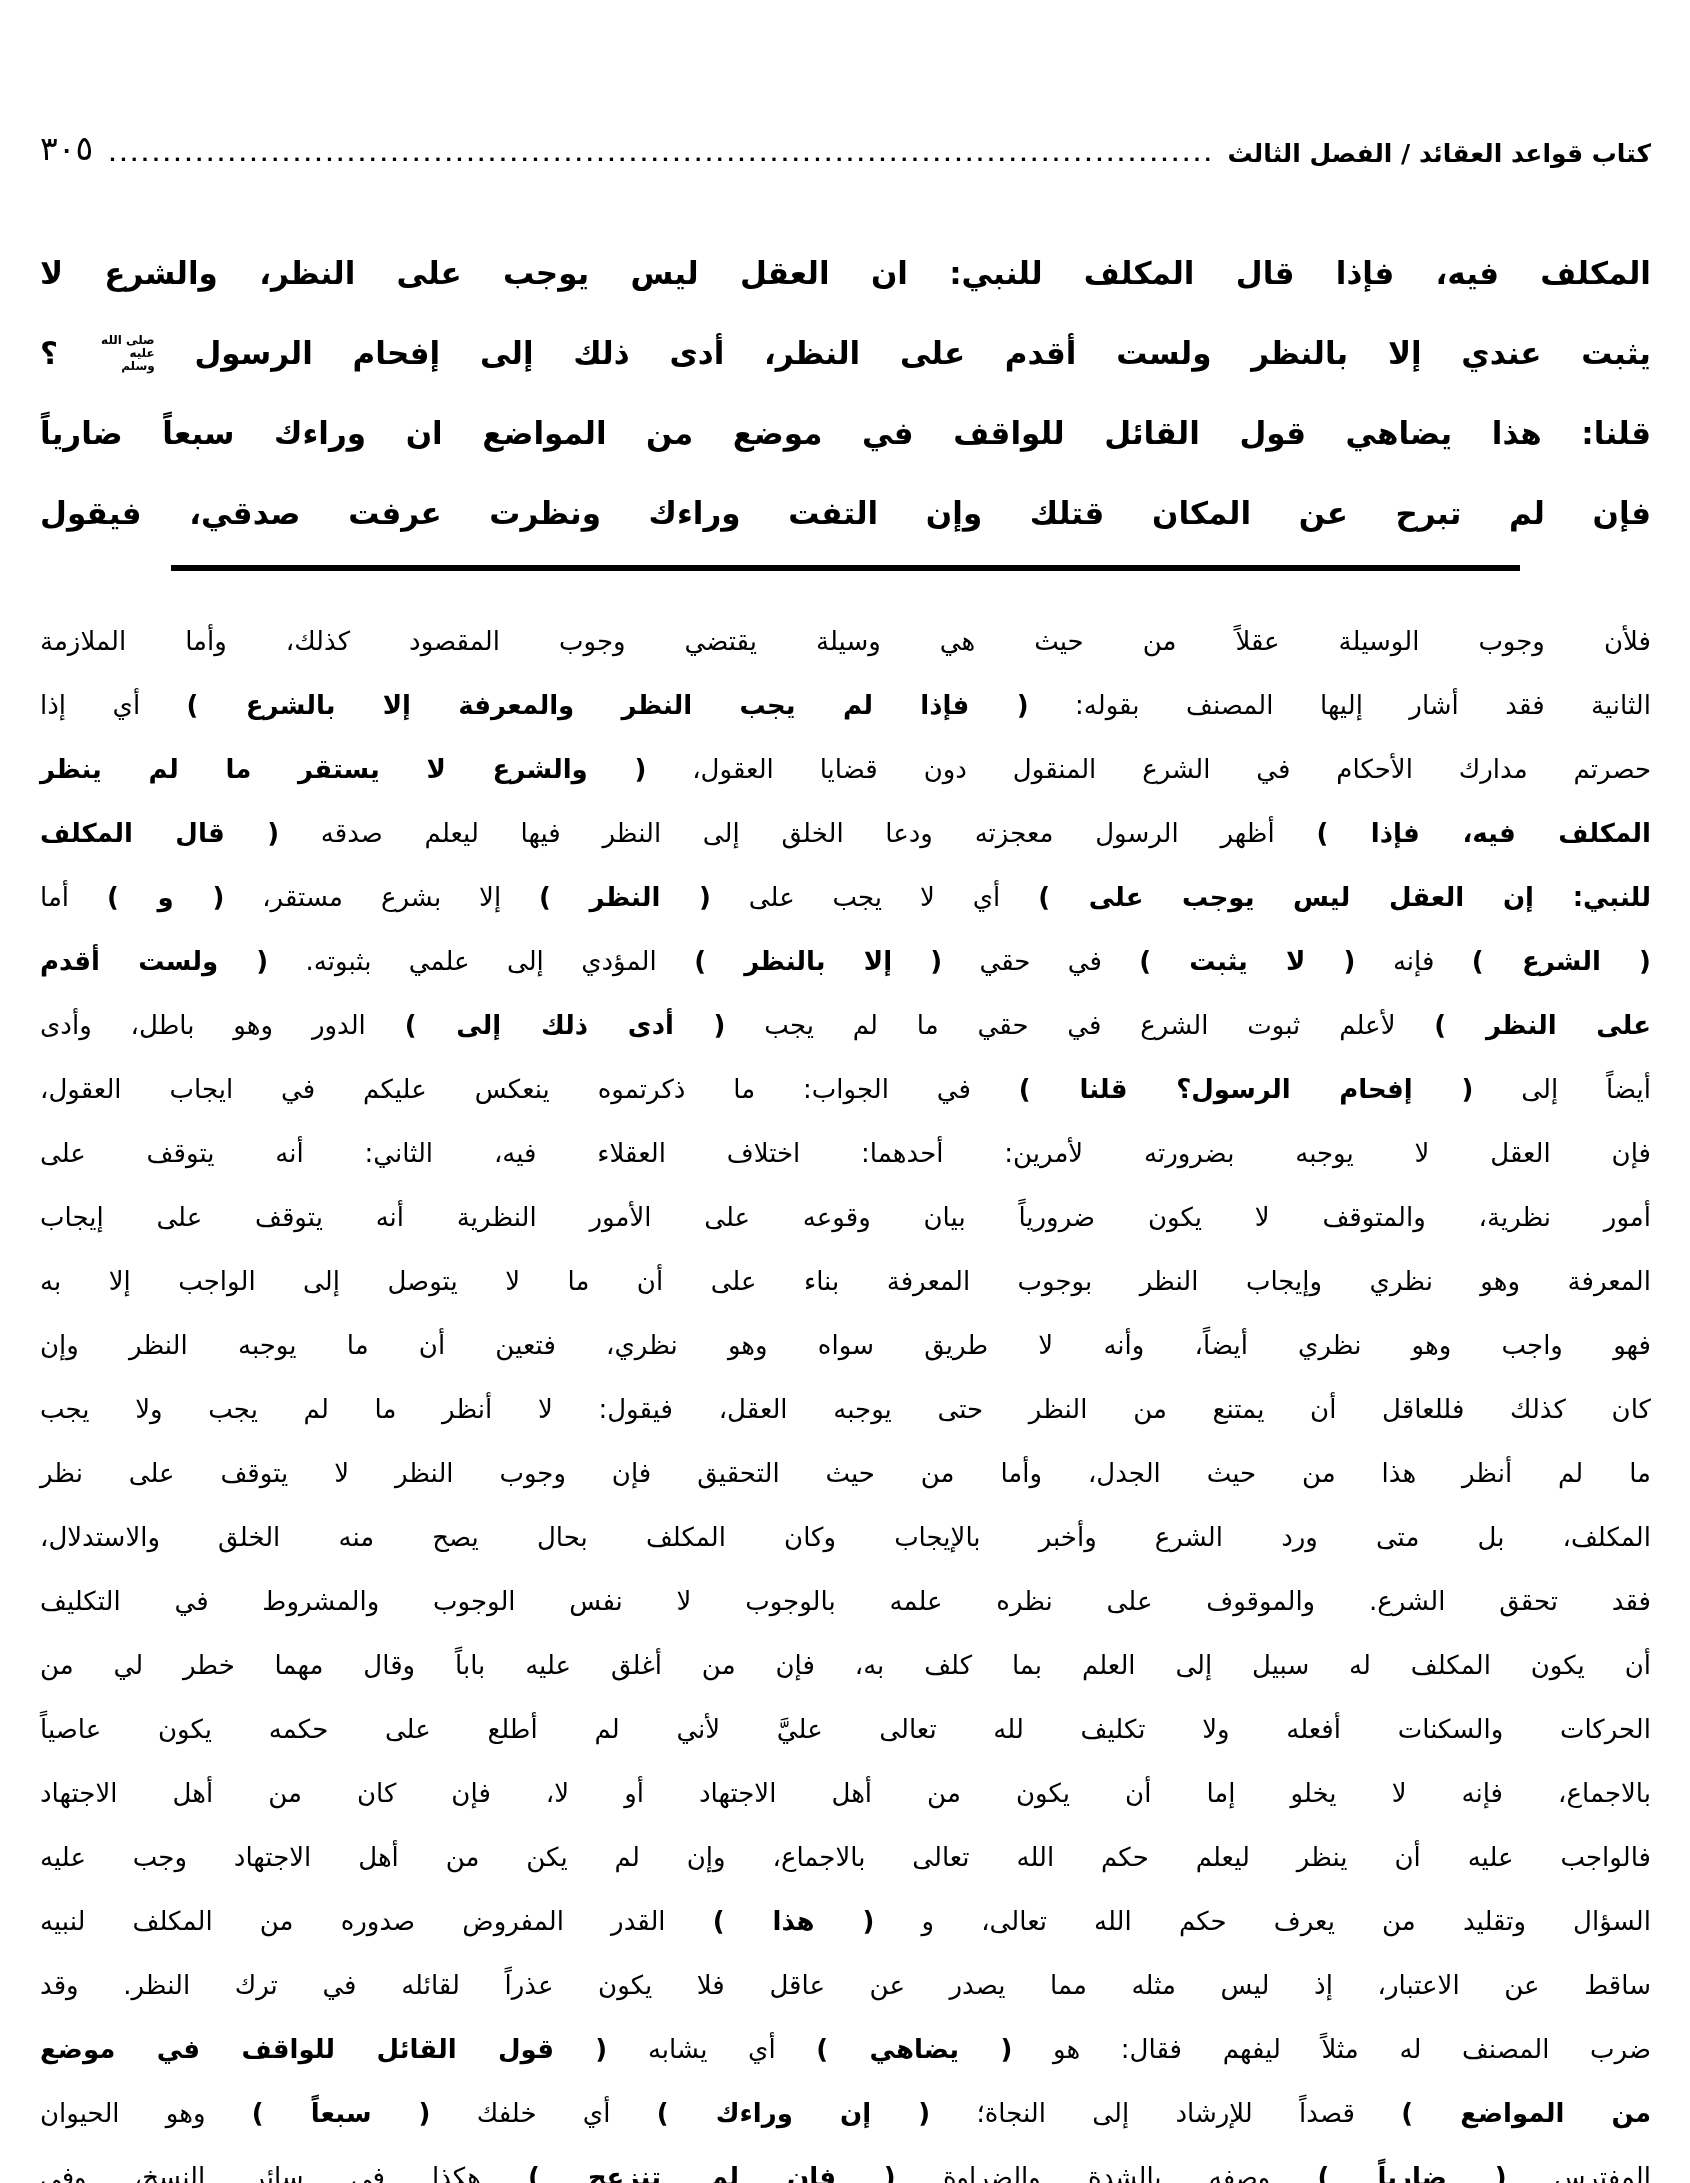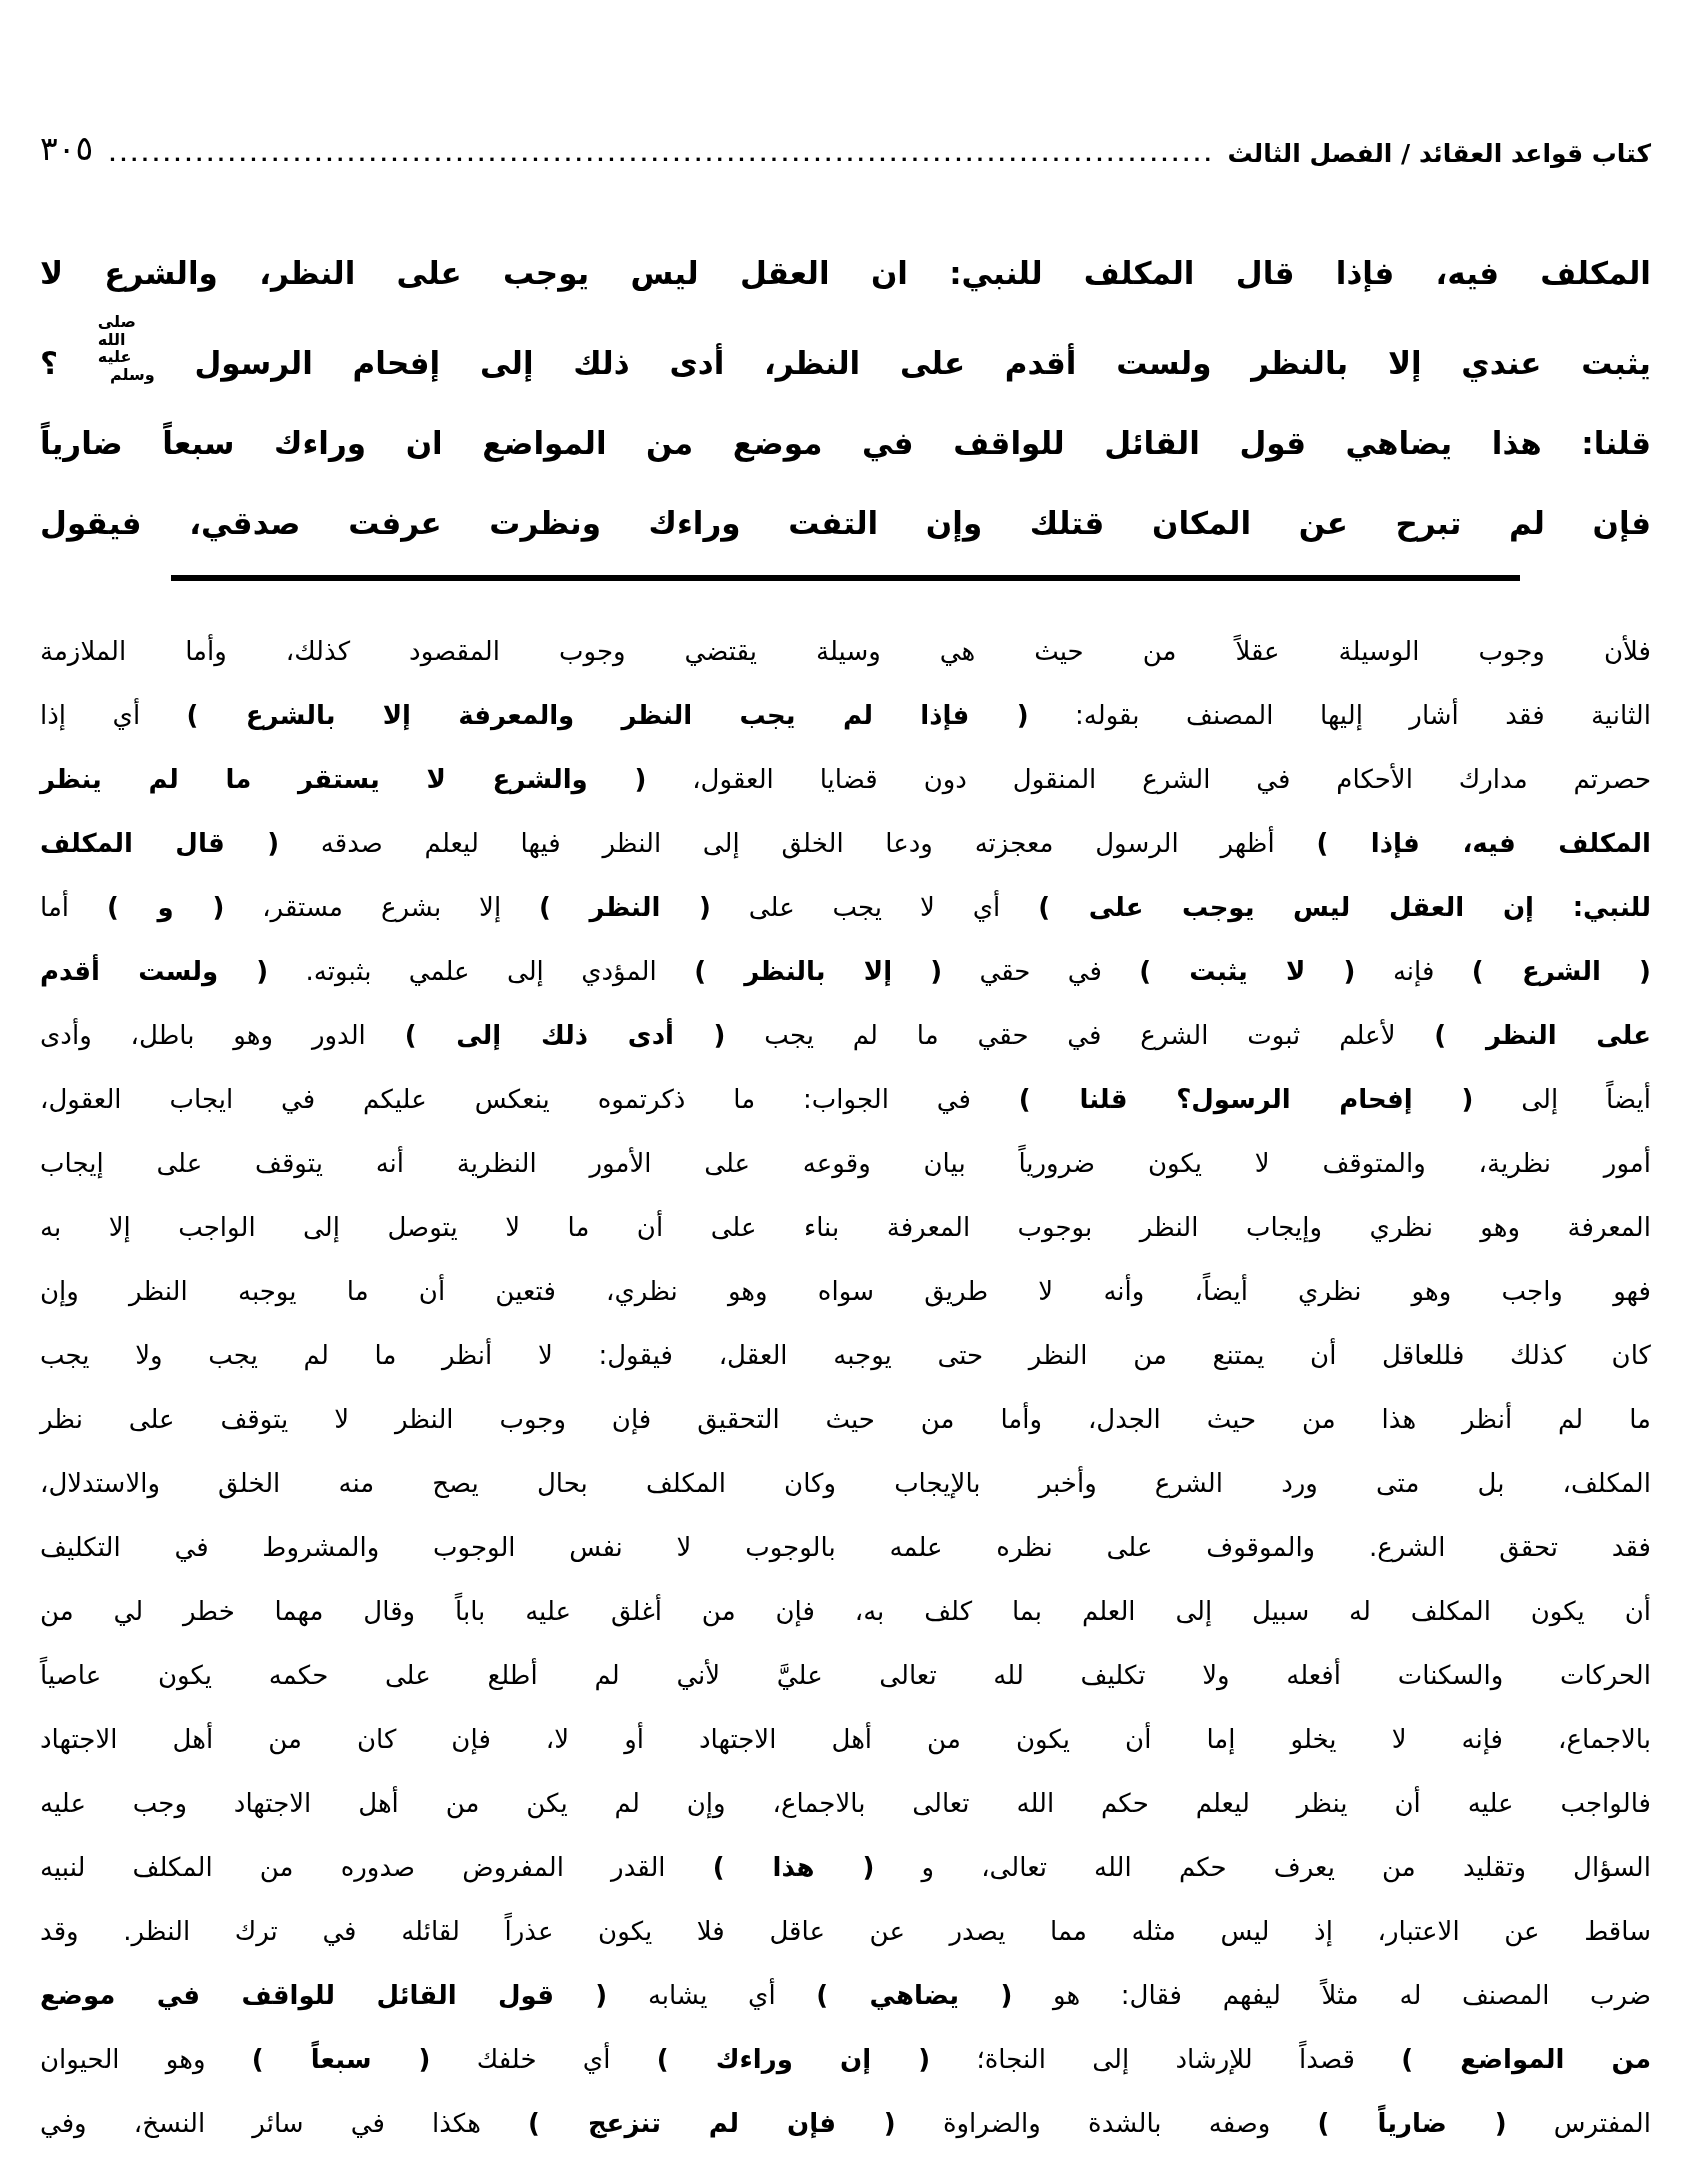--- a/index.html
+++ b/index.html
@@ -23,22 +23,22 @@
     text-align:justify;text-align-last:justify;white-space:nowrap;
   }
   .divider-rule{height:5.7px;background:#000;width:1349px;margin:12.2px auto 0 auto;}
   .commentary-section{margin-top:38px;}
   .commentary-line{
     font-size:26px;line-height:64px;
     text-align:justify;text-align-last:justify;white-space:nowrap;
   }
   .b{font-weight:bold;}
   .honorific{
-    display:inline-block;width:57px;font-size:16px;line-height:1.1;
-    text-align:left;vertical-align:-6.1px;white-space:normal;font-weight:bold;
+    display:inline-block;width:57px;font-size:12px;line-height:1.1;
+    text-align:right;vertical-align:-6.1px;white-space:normal;font-weight:bold;
   }
 </style>
 </head>
 <body>
 
 <div class="page">
 
   <div class="page-header">
     <span class="book-title">كتاب قواعد العقائد / الفصل الثالث</span>
     <span class="leader">..........................................................................................................</span>
@@ -56,20 +56,21 @@
 
   <div class="commentary-section">
       <div class="commentary-line"><span>فلأن وجوب الوسيلة عقلاً من حيث هي وسيلة يقتضي وجوب المقصود كذلك، وأما الملازمة</span></div>
       <div class="commentary-line"><span>الثانية فقد أشار إليها المصنف بقوله: </span><span class="b">( فإذا لم يجب النظر والمعرفة إلا بالشرع )</span><span> أي إذا</span></div>
       <div class="commentary-line"><span>حصرتم مدارك الأحكام في الشرع المنقول دون قضايا العقول، </span><span class="b">( والشرع لا يستقر ما لم ينظر</span></div>
       <div class="commentary-line"><span class="b">المكلف فيه، فإذا )</span><span> أظهر الرسول معجزته ودعا الخلق إلى النظر فيها ليعلم صدقه </span><span class="b">( قال المكلف</span></div>
       <div class="commentary-line"><span class="b">للنبي: إن العقل ليس يوجب على )</span><span> أي لا يجب على </span><span class="b">( النظر )</span><span> إلا بشرع مستقر، </span><span class="b">( و )</span><span> أما</span></div>
       <div class="commentary-line"><span class="b">( الشرع )</span><span> فإنه </span><span class="b">( لا يثبت )</span><span> في حقي </span><span class="b">( إلا بالنظر )</span><span> المؤدي إلى علمي بثبوته. </span><span class="b">( ولست أقدم</span></div>
       <div class="commentary-line"><span class="b">على النظر )</span><span> لأعلم ثبوت الشرع في حقي ما لم يجب </span><span class="b">( أدى ذلك إلى )</span><span> الدور وهو باطل، وأدى</span></div>
       <div class="commentary-line"><span>أيضاً إلى </span><span class="b">( إفحام الرسول؟ قلنا )</span><span> في الجواب: ما ذكرتموه ينعكس عليكم في ايجاب العقول،</span></div>
+      <div class="commentary-line"><span>فإن العقل لا يوجبه بضرورته لأمرين: أحدهما: اختلاف العقلاء فيه، الثاني: أنه يتوقف على</span></div>
       <div class="commentary-line"><span>أمور نظرية، والمتوقف لا يكون ضرورياً بيان وقوعه على الأمور النظرية أنه يتوقف على إيجاب</span></div>
       <div class="commentary-line"><span>المعرفة وهو نظري وإيجاب النظر بوجوب المعرفة بناء على أن ما لا يتوصل إلى الواجب إلا به</span></div>
       <div class="commentary-line"><span>فهو واجب وهو نظري أيضاً، وأنه لا طريق سواه وهو نظري، فتعين أن ما يوجبه النظر وإن</span></div>
       <div class="commentary-line"><span>كان كذلك فللعاقل أن يمتنع من النظر حتى يوجبه العقل، فيقول: لا أنظر ما لم يجب ولا يجب</span></div>
       <div class="commentary-line"><span>ما لم أنظر هذا من حيث الجدل، وأما من حيث التحقيق فإن وجوب النظر لا يتوقف على نظر</span></div>
       <div class="commentary-line"><span>المكلف، بل متى ورد الشرع وأخبر بالإيجاب وكان المكلف بحال يصح منه الخلق والاستدلال،</span></div>
       <div class="commentary-line"><span>فقد تحقق الشرع. والموقوف على نظره علمه بالوجوب لا نفس الوجوب والمشروط في التكليف</span></div>
       <div class="commentary-line"><span>أن يكون المكلف له سبيل إلى العلم بما كلف به، فإن من أغلق عليه باباً وقال مهما خطر لي من</span></div>
       <div class="commentary-line"><span>الحركات والسكنات أفعله ولا تكليف لله تعالى عليَّ لأني لم أطلع على حكمه يكون عاصياً</span></div>
       <div class="commentary-line"><span>بالاجماع، فإنه لا يخلو إما أن يكون من أهل الاجتهاد أو لا، فإن كان من أهل الاجتهاد</span></div>

